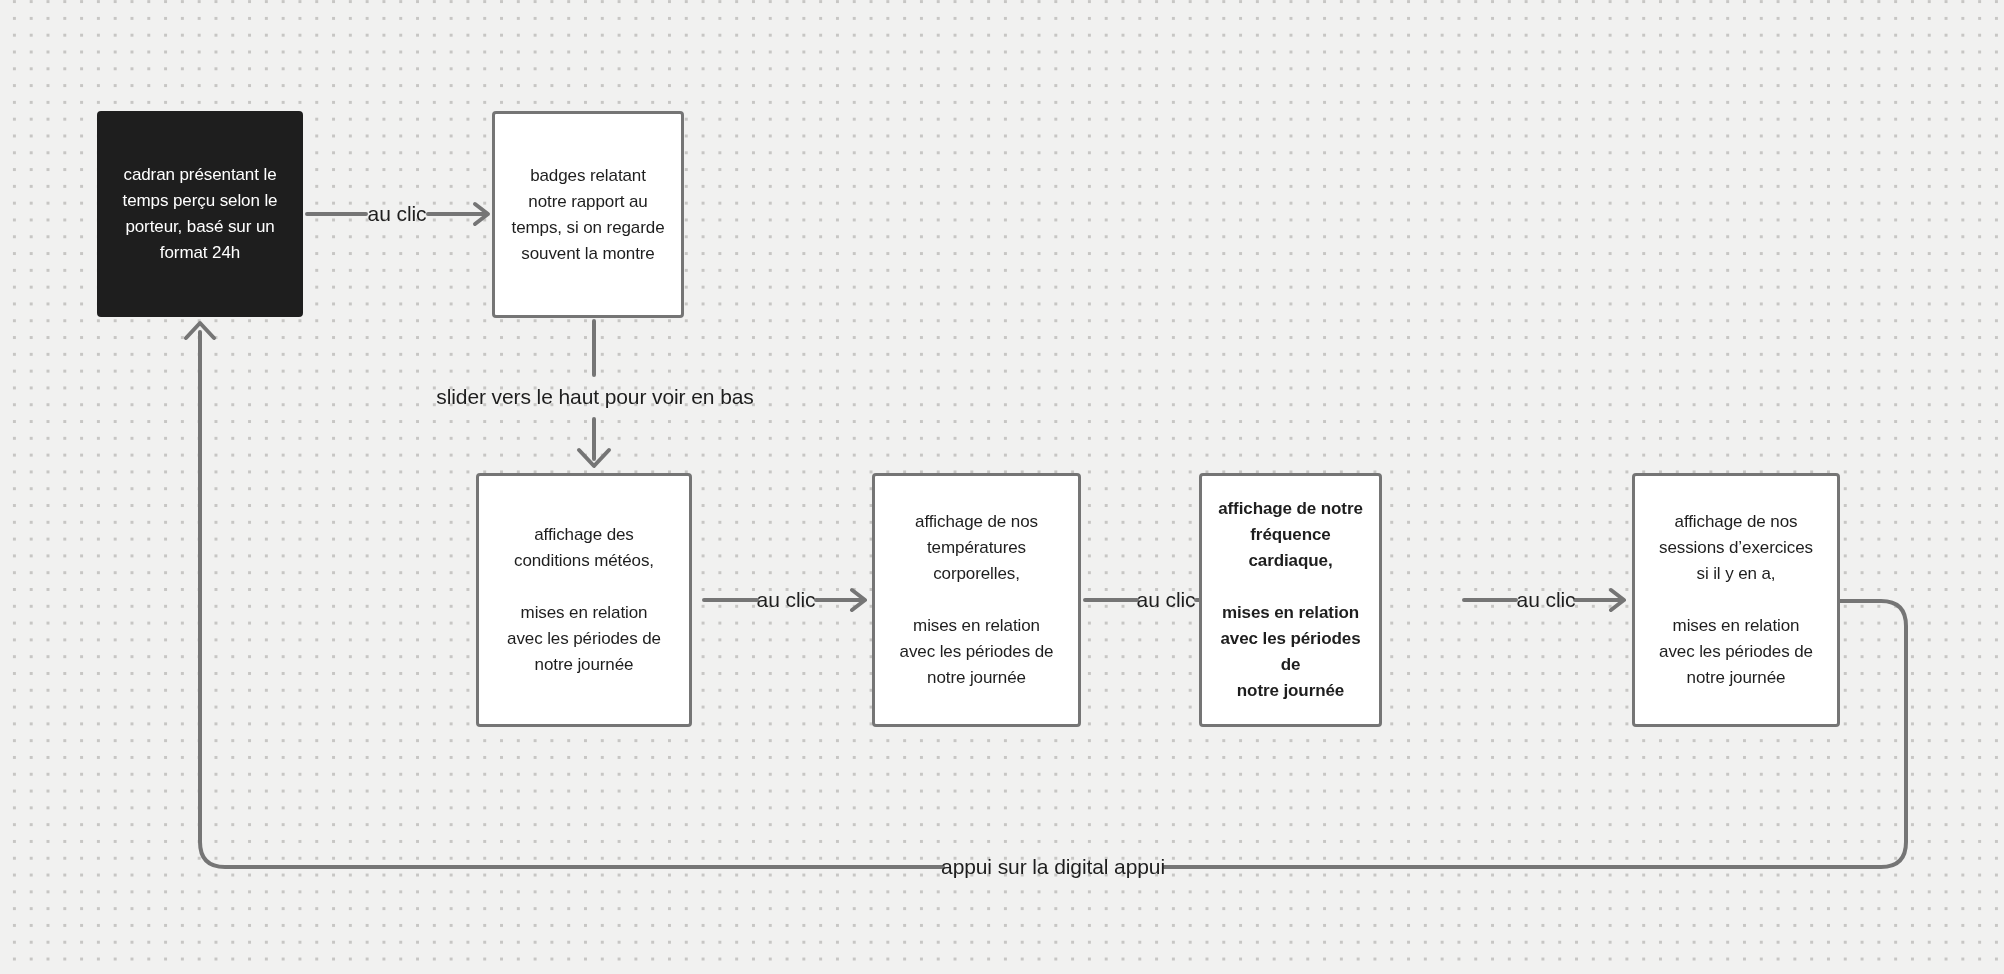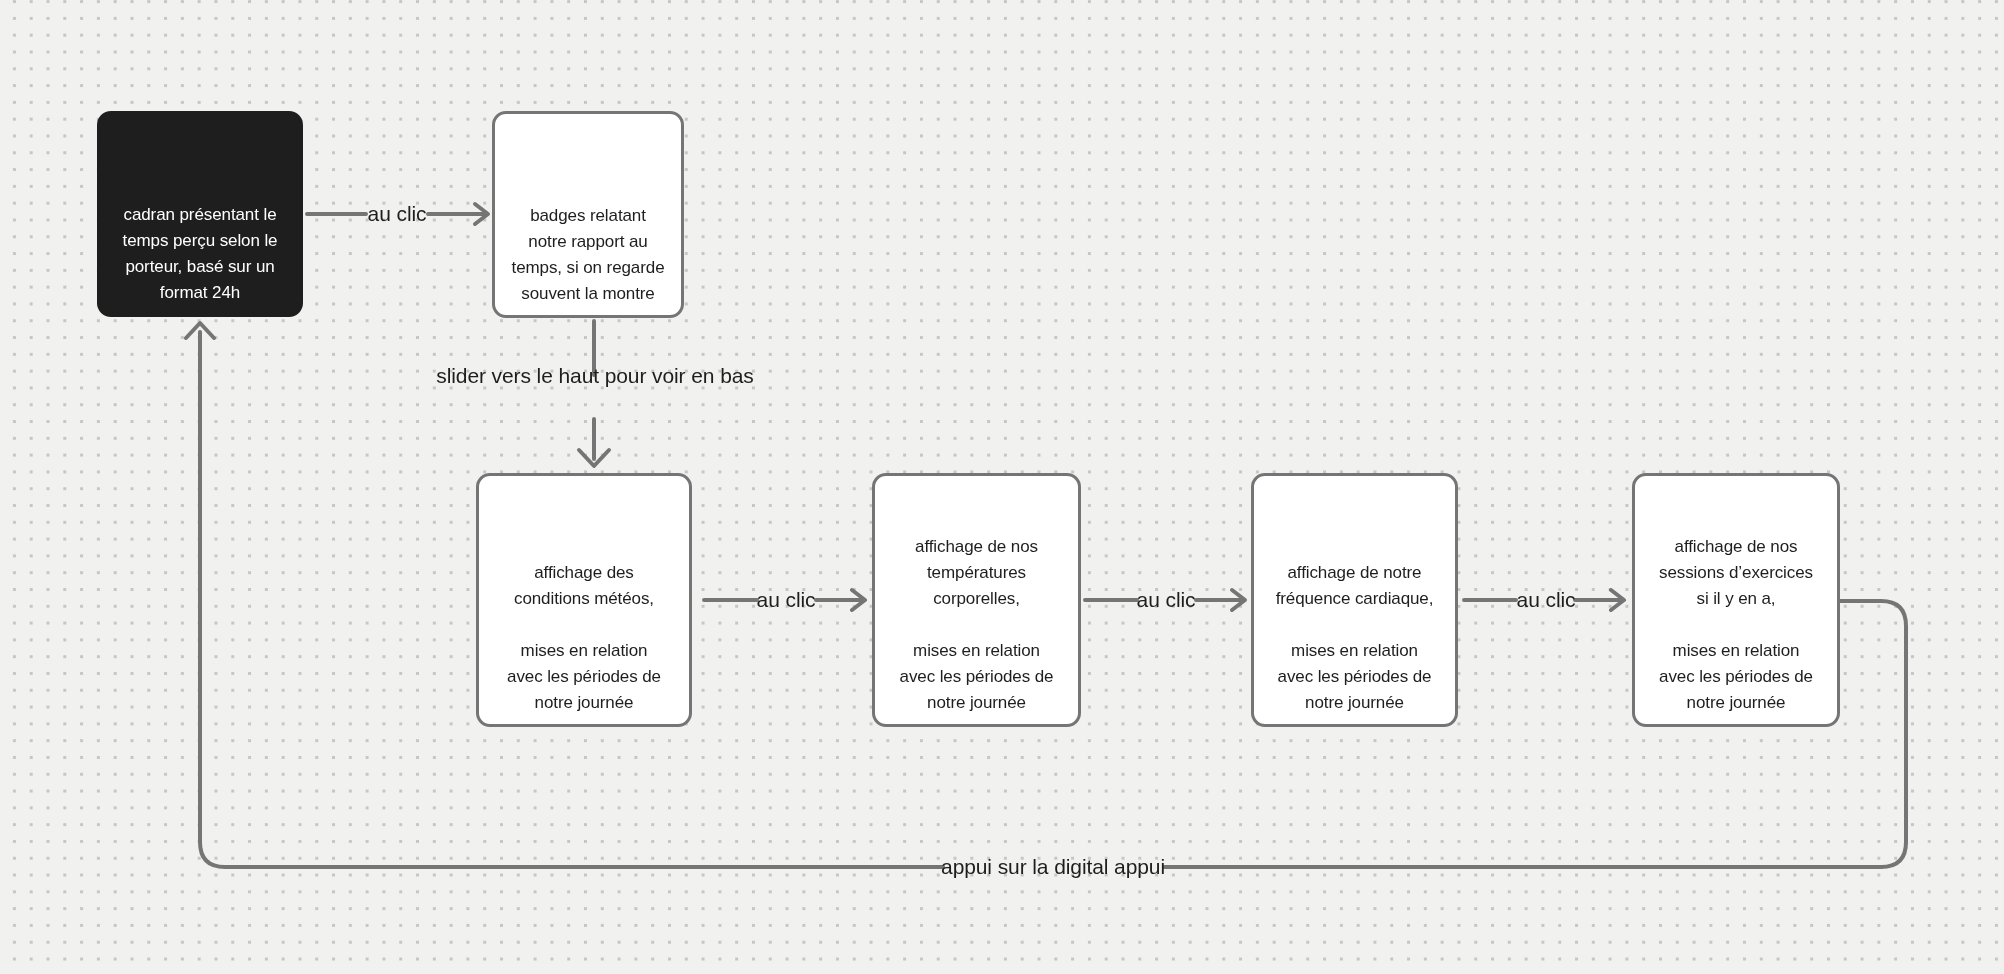--- a/index.html
+++ b/index.html
@@ -31,25 +31,25 @@
     stroke-width: 4;
     stroke-linecap: round;
     stroke-linejoin: round;
     pointer-events: stroke;
   }
   .node {
     position: absolute;
     box-sizing: border-box;
     background: #ffffff;
     border: 3px solid #757575;
-    border-radius: 14px;
+    border-radius: 4px;
     display: flex;
     flex-direction: column;
     align-items: center;
-    justify-content: flex-end;
+    justify-content: center;
     text-align: center;
     color: #1e1e1e;
     font-size: 17px;
     line-height: 26px;
     font-weight: 500;
     letter-spacing: -0.1px;
     padding: 8px;
   }
   .node.dark {
     background: #1e1e1e;
@@ -112,40 +112,40 @@
 
   <div class="node" style="left:872px; top:473px; width:209px; height:254px;">
     <p>affichage de nos
 températures
 corporelles,</p>
     <p>mises en relation
 avec les périodes de
 notre journée</p>
   </div>
 
-  <div class="node" style="left:1251px; top:473px; width:207px; height:254px;">
+  <div class="node" style="left:1199px; top:473px; width:183px; height:254px;font-weight:bold;">
     <p>affichage de notre
 fréquence cardiaque,</p>
     <p>mises en relation
 avec les périodes de
 notre journée</p>
   </div>
 
   <div class="node" style="left:1632px; top:473px; width:208px; height:254px;">
     <p>affichage de nos
 sessions d’exercices
 si il y en a,</p>
     <p>mises en relation
 avec les périodes de
 notre journée</p>
   </div>
 
   <div class="edge-label" style="left:397px; top:214px;">au clic</div>
 
-  <div class="edge-label" style="left:595px; top:376px;">slider vers le haut pour voir en bas</div>
+  <div class="edge-label" style="left:595px; top:397px;">slider vers le haut pour voir en bas</div>
 
   <div class="edge-label" style="left:786px; top:600px;">au clic</div>
 
   <div class="edge-label" style="left:1166px; top:600px;">au clic</div>
 
   <div class="edge-label" style="left:1546px; top:600px;">au clic</div>
 
   <div class="edge-label" style="left:1053px; top:867px;">appui sur la digital appui</div>
 
 </div>

